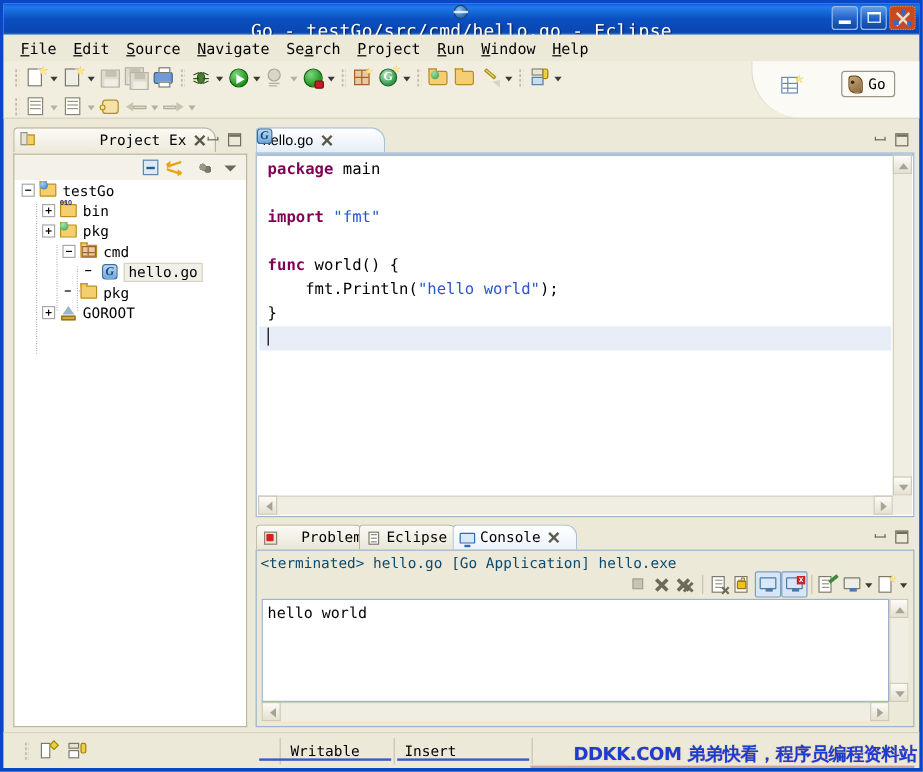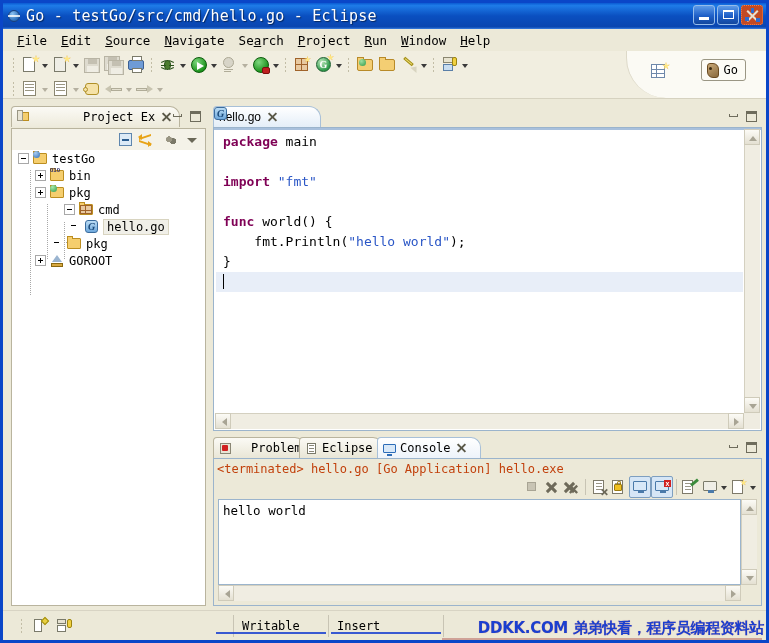--- a/index.html
+++ b/index.html
@@ -12,21 +12,21 @@
   .win{
     position:absolute;left:0;top:0;width:769px;height:643px;
     background:#ECE9D8;
     border:3px solid #0A46C8;
     box-sizing:border-box;
   }
   
   .titlebar{
     position:absolute;left:0;top:0;width:763px;height:26px;
     background:linear-gradient(180deg,#0A5BD3 0%,#1E7BE8 10%,#0A4FC0 50%,#0A46B0 92%,#3A7FE0 100%);
-    display:flex;align-items:center;
+    display:flex;align-items:center;flex-direction:column;
   }
   .title-icon{
     width:14px;height:14px;margin-left:5px;margin-right:4px;
     position:relative;flex:none;
   }
   .title-icon .globe{
     position:absolute;left:0;top:1px;width:12px;height:12px;border-radius:50%;
     background:radial-gradient(circle at 35% 30%,#8CC3F2,#2A6CB8 70%);
     border:1px solid #1a3f7a;box-sizing:border-box;
   }
@@ -288,21 +288,21 @@
     display:flex;align-items:center;padding:0 5px;box-sizing:border-box;
   }
   .ctab.active{background:linear-gradient(180deg,#FFFFFF,#EDF3FA);border-color:#A8C0D8;}
   .ctab .ci{width:13px;height:13px;position:relative;margin-right:4px;}
   .ctab .cl{font-family:"DejaVu Sans Mono",monospace;font-size:12px;}
   .cbody{
     position:absolute;left:0;top:21px;right:0;bottom:0;
     border:1px solid #9BB4CC;background:#ECE9D8;box-sizing:border-box;
   }
   .cproc{
-    position:absolute;left:3px;top:3px;font-family:"DejaVu Sans Mono",monospace;font-size:12px;color:#c2410c;white-space:nowrap;
+    position:absolute;left:3px;top:3px;font-family:"DejaVu Sans Mono",monospace;font-size:12px;color:#0c4a6e;white-space:nowrap;
   }
   .ctoolbar{position:absolute;right:3px;top:18px;height:20px;display:flex;align-items:center;}
   .cti{width:20px;height:20px;position:relative;}
   .cti.tog{border:1px solid #7E9FC0;background:#D6E6F6;border-radius:2px;}
   .sqr{position:absolute;left:5px;top:5px;width:9px;height:9px;background:#C8C4B4;border:1px solid #A8A494;box-sizing:border-box;}
   .xx{position:absolute;left:3px;top:3px;width:13px;height:13px;}
   .xx .l1,.xx .l2{position:absolute;left:0px;top:5.5px;width:13px;height:3px;background:#6E6A5A;}
   .xx .l1{transform:rotate(45deg);} .xx .l2{transform:rotate(-45deg);}
   .pg2{position:absolute;left:4px;top:3px;width:11px;height:14px;background:#fff;border:1px solid #7E7A6A;box-sizing:border-box;}
   .pg2 .ll{position:absolute;left:2px;top:2px;width:6px;height:1px;background:#9A9686;box-shadow:0 3px 0 #9A9686,0 6px 0 #9A9686;}
@@ -587,21 +587,21 @@
         <div class="trow" style="padding-left:23px;">
           <div class="exp plus"></div>
           <div class="tico">
               <div class="tfold"></div>
               <div class="tov g"></div>
             </div>
           <span>pkg</span>
         </div>
 
 
-        <div class="trow" style="padding-left:52px;">
+        <div class="trow" style="padding-left:40px;">
           <div class="exp"></div>
           <div class="tico">
               <div class="tfold"></div>
               <div class="tgrid"></div>
             </div>
           <span>cmd</span>
         </div>
 
         <div class="trow" style="padding-left:57px;">
           <div class="exp none"></div>

